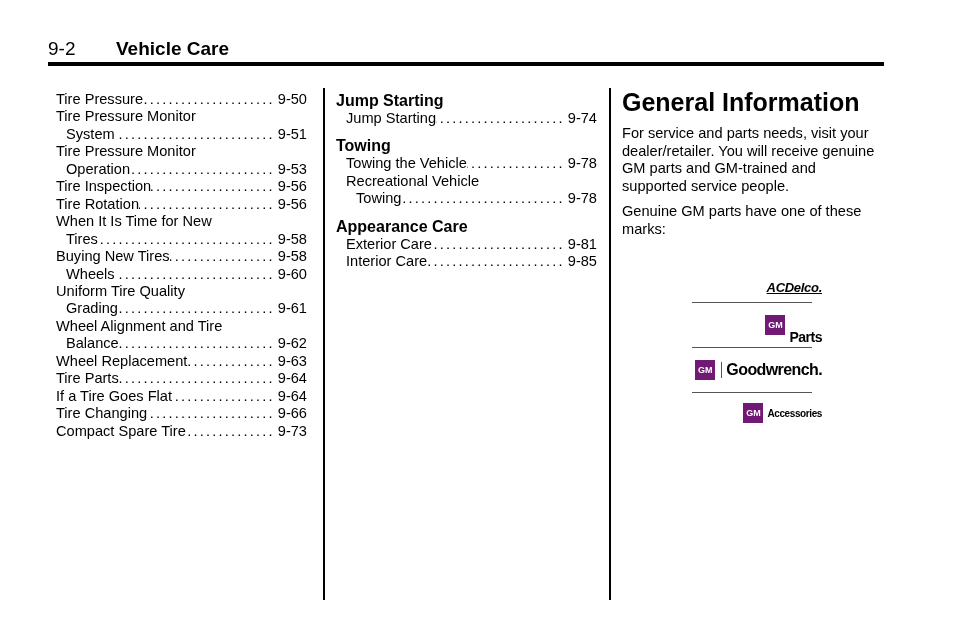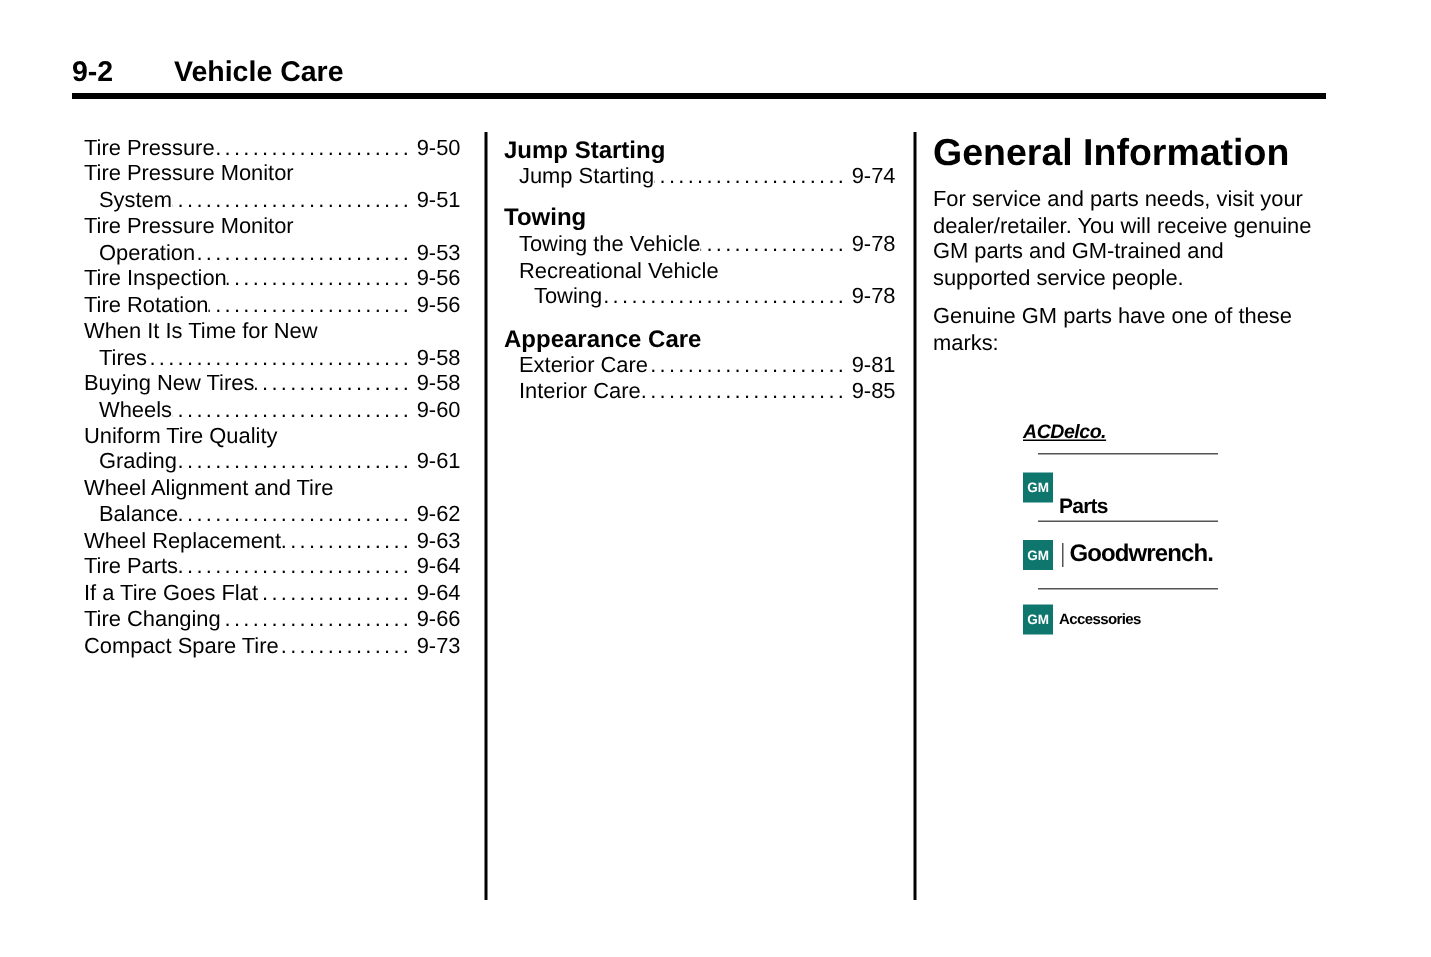--- a/index.html
+++ b/index.html
@@ -1,20 +1,20 @@
 <!DOCTYPE html>
 <html><head>
 <meta charset="utf-8">
 <style>
   * { box-sizing: border-box; margin: 0; padding: 0; }
   html, body { width: 954px; height: 638px; background: #ffffff; overflow: hidden; }
   body { position: relative; font-family: "Liberation Sans", sans-serif; color: #000; }
 
   .header { position: absolute; left: 48px; top: 38px; height: 24px; }
-  .header .pagenum { position: absolute; left: 0; top: 0; font-weight: bold; font-size: 19px; white-space: nowrap; }
+  .header .pagenum { position: absolute; left: 0; top: 0; font-weight: normal; font-size: 19px; white-space: nowrap; }
   .header .chapter { position: absolute; left: 68px; top: 0; font-weight: bold; font-size: 19px; white-space: nowrap; }
   .header-rule { position: absolute; left: 48px; top: 62px; width: 836px; height: 4px; background: #000; }
 
   .col-divider { position: absolute; top: 88px; width: 2px; height: 512px; background: #000; }
 
   .toc { position: absolute; font-size: 14.6px; line-height: 17.45px; }
   .toc .entry { position: relative; white-space: nowrap; }
   .toc .line { display: flex; align-items: baseline; }
   .toc .line .txt { flex: 0 0 auto; }
   .toc .line .dots { flex: 1 1 auto; overflow: hidden; white-space: nowrap; letter-spacing: 2.2px; padding: 0 3px; text-align: right; direction: rtl; }
@@ -22,23 +22,23 @@
   .indent1 { padding-left: 10px; }
   .indent2 { padding-left: 20px; }
 
   .section-heading { font-weight: bold; font-size: 16px; line-height: 19px; margin-top: 0; }
   .section-gap { height: 9px; }
 
   .gi-title { position: absolute; left: 622px; top: 88px; font-weight: bold; font-size: 25px; white-space: nowrap; }
   .gi-para { position: absolute; left: 622px; width: 262px; font-size: 14.6px; line-height: 17.6px; }
 
   .logos { position: absolute; left: 682px; top: 272px; width: 140px; }
-  .logo-row { display: flex; align-items: center; justify-content: flex-start; height: 30px; }
+  .logo-row { display: flex; align-items: center; justify-content: flex-end; height: 30px; }
   .logo-sep { width: 120px; height: 1px; background: #555; margin: 0 auto; }
-  .gm-box { display: inline-block; width: 20px; height: 20px; background: #0f766e; color: #fff; font-size: 9px; font-weight: bold; line-height: 20px; text-align: center; margin-right: 4px; }
+  .gm-box { display: inline-block; width: 20px; height: 20px; background: #701a75; color: #fff; font-size: 9px; font-weight: bold; line-height: 20px; text-align: center; margin-right: 4px; }
   .acdelco { font-style: italic; font-weight: bold; font-size: 13px; text-decoration: underline; letter-spacing: -0.3px; }
   .logo-text-parts { font-weight: bold; font-size: 14px; letter-spacing: -0.5px; margin-top: 24px; }
   .logo-text-gw { font-size: 16px; font-weight: bold; letter-spacing: -0.6px; }
   .logo-text-acc { font-size: 10px; font-weight: bold; letter-spacing: -0.4px; }
   .vbar { display: inline-block; width: 1px; height: 16px; background: #555; margin: 0 4px 0 2px; }
 </style>
 </head>
 <body>
 
 <div>

